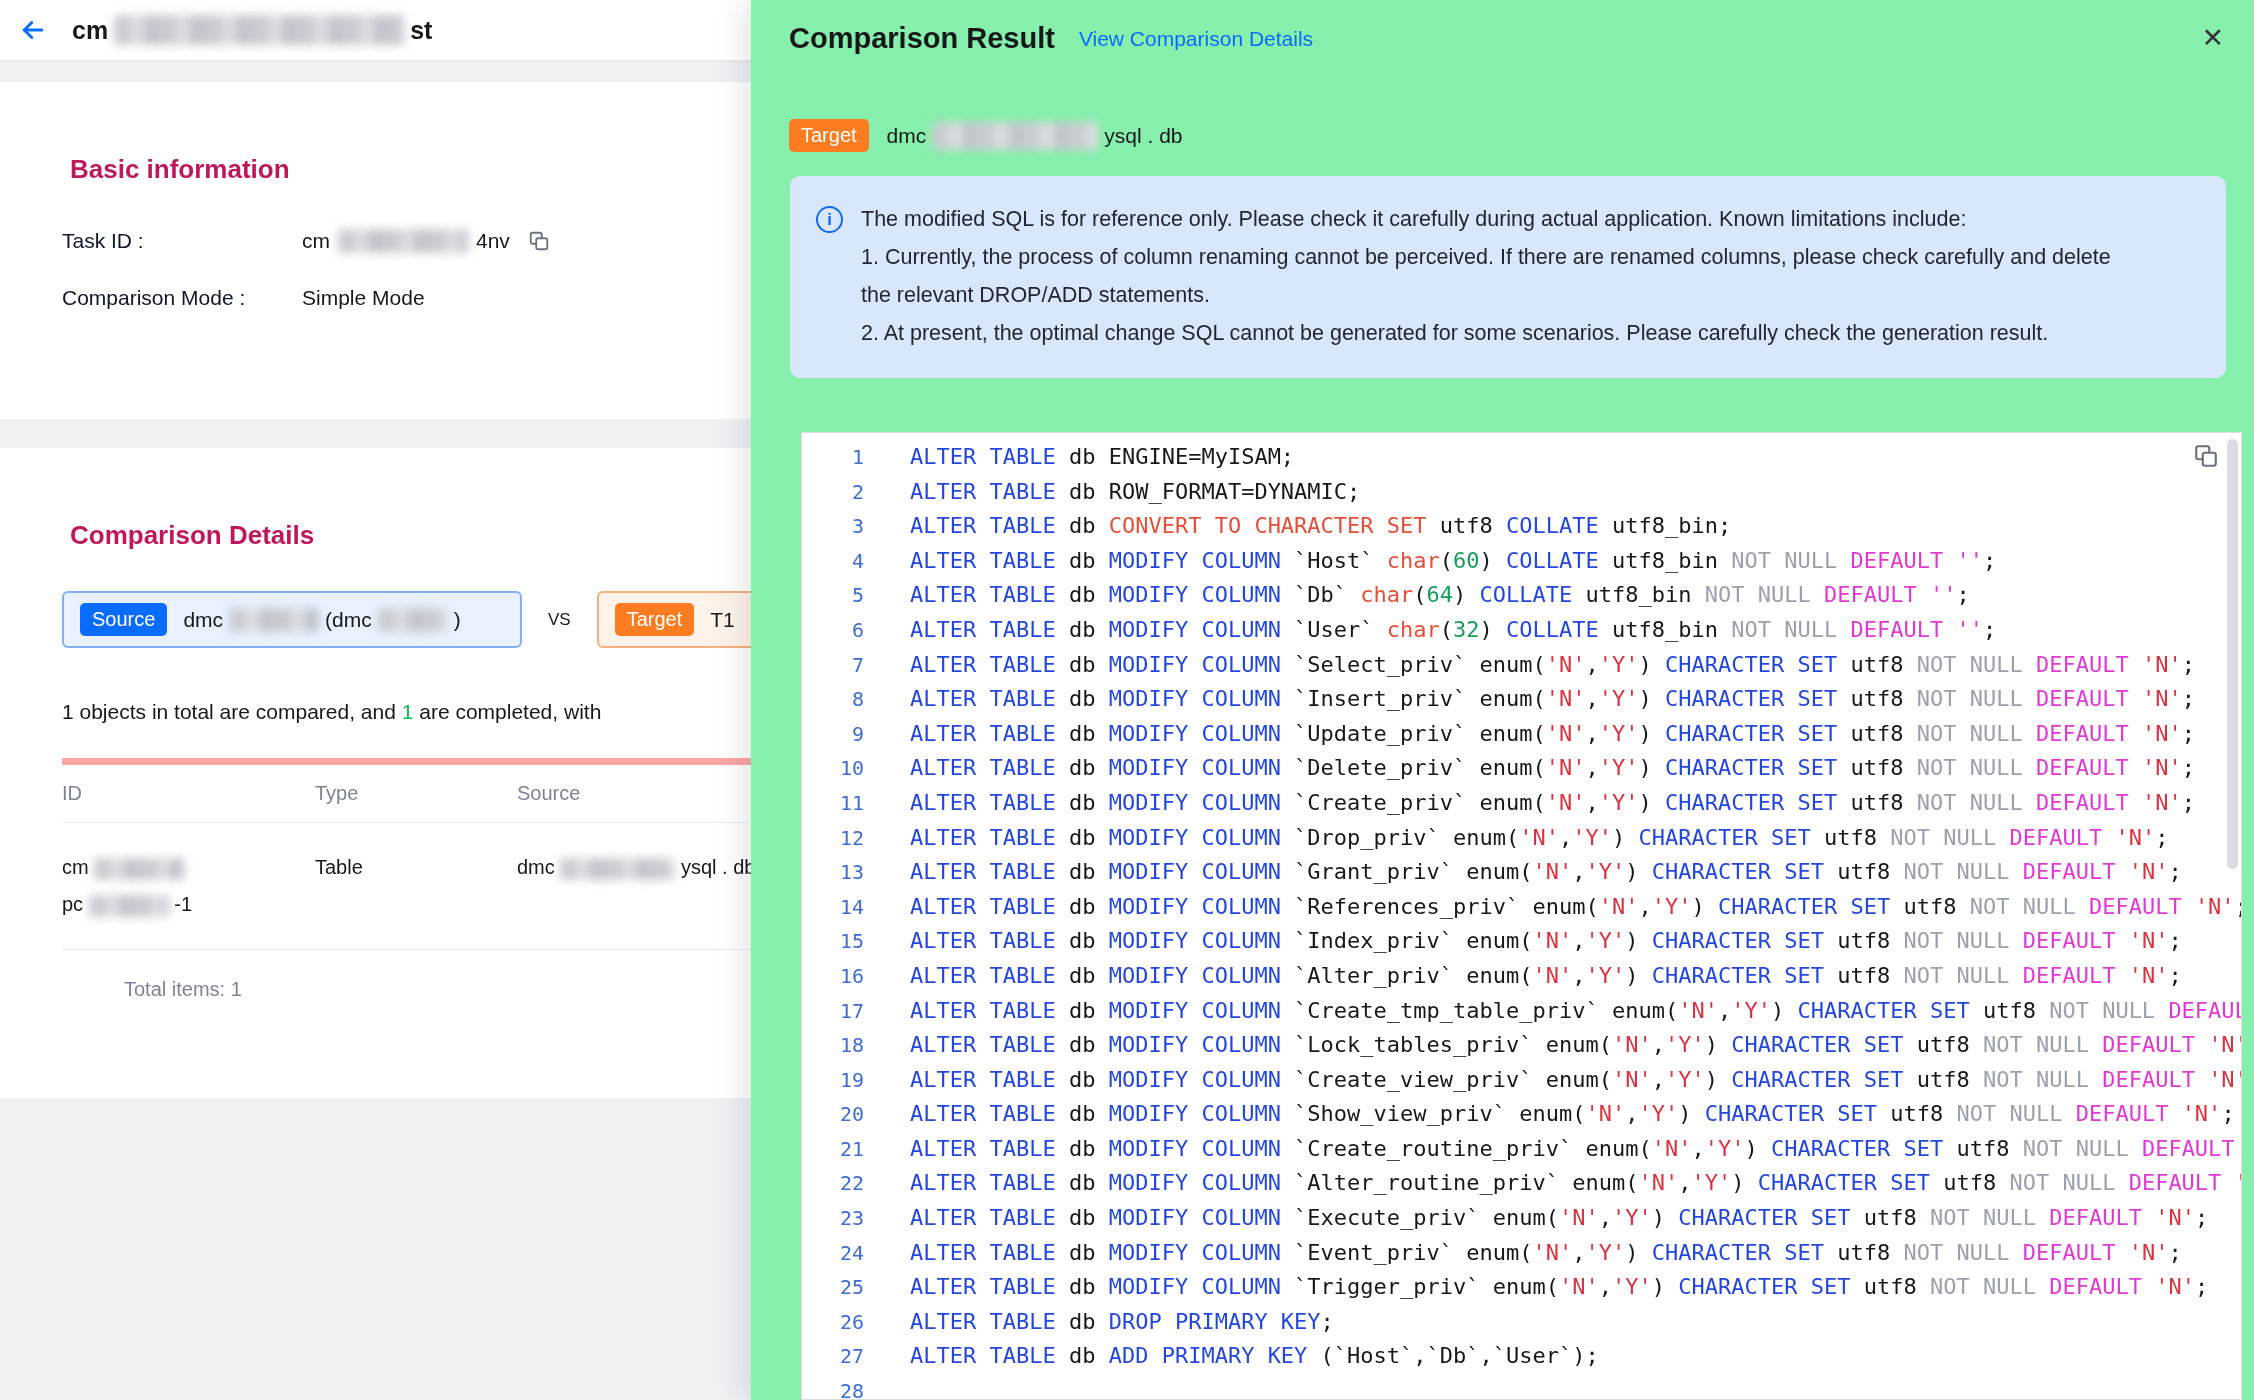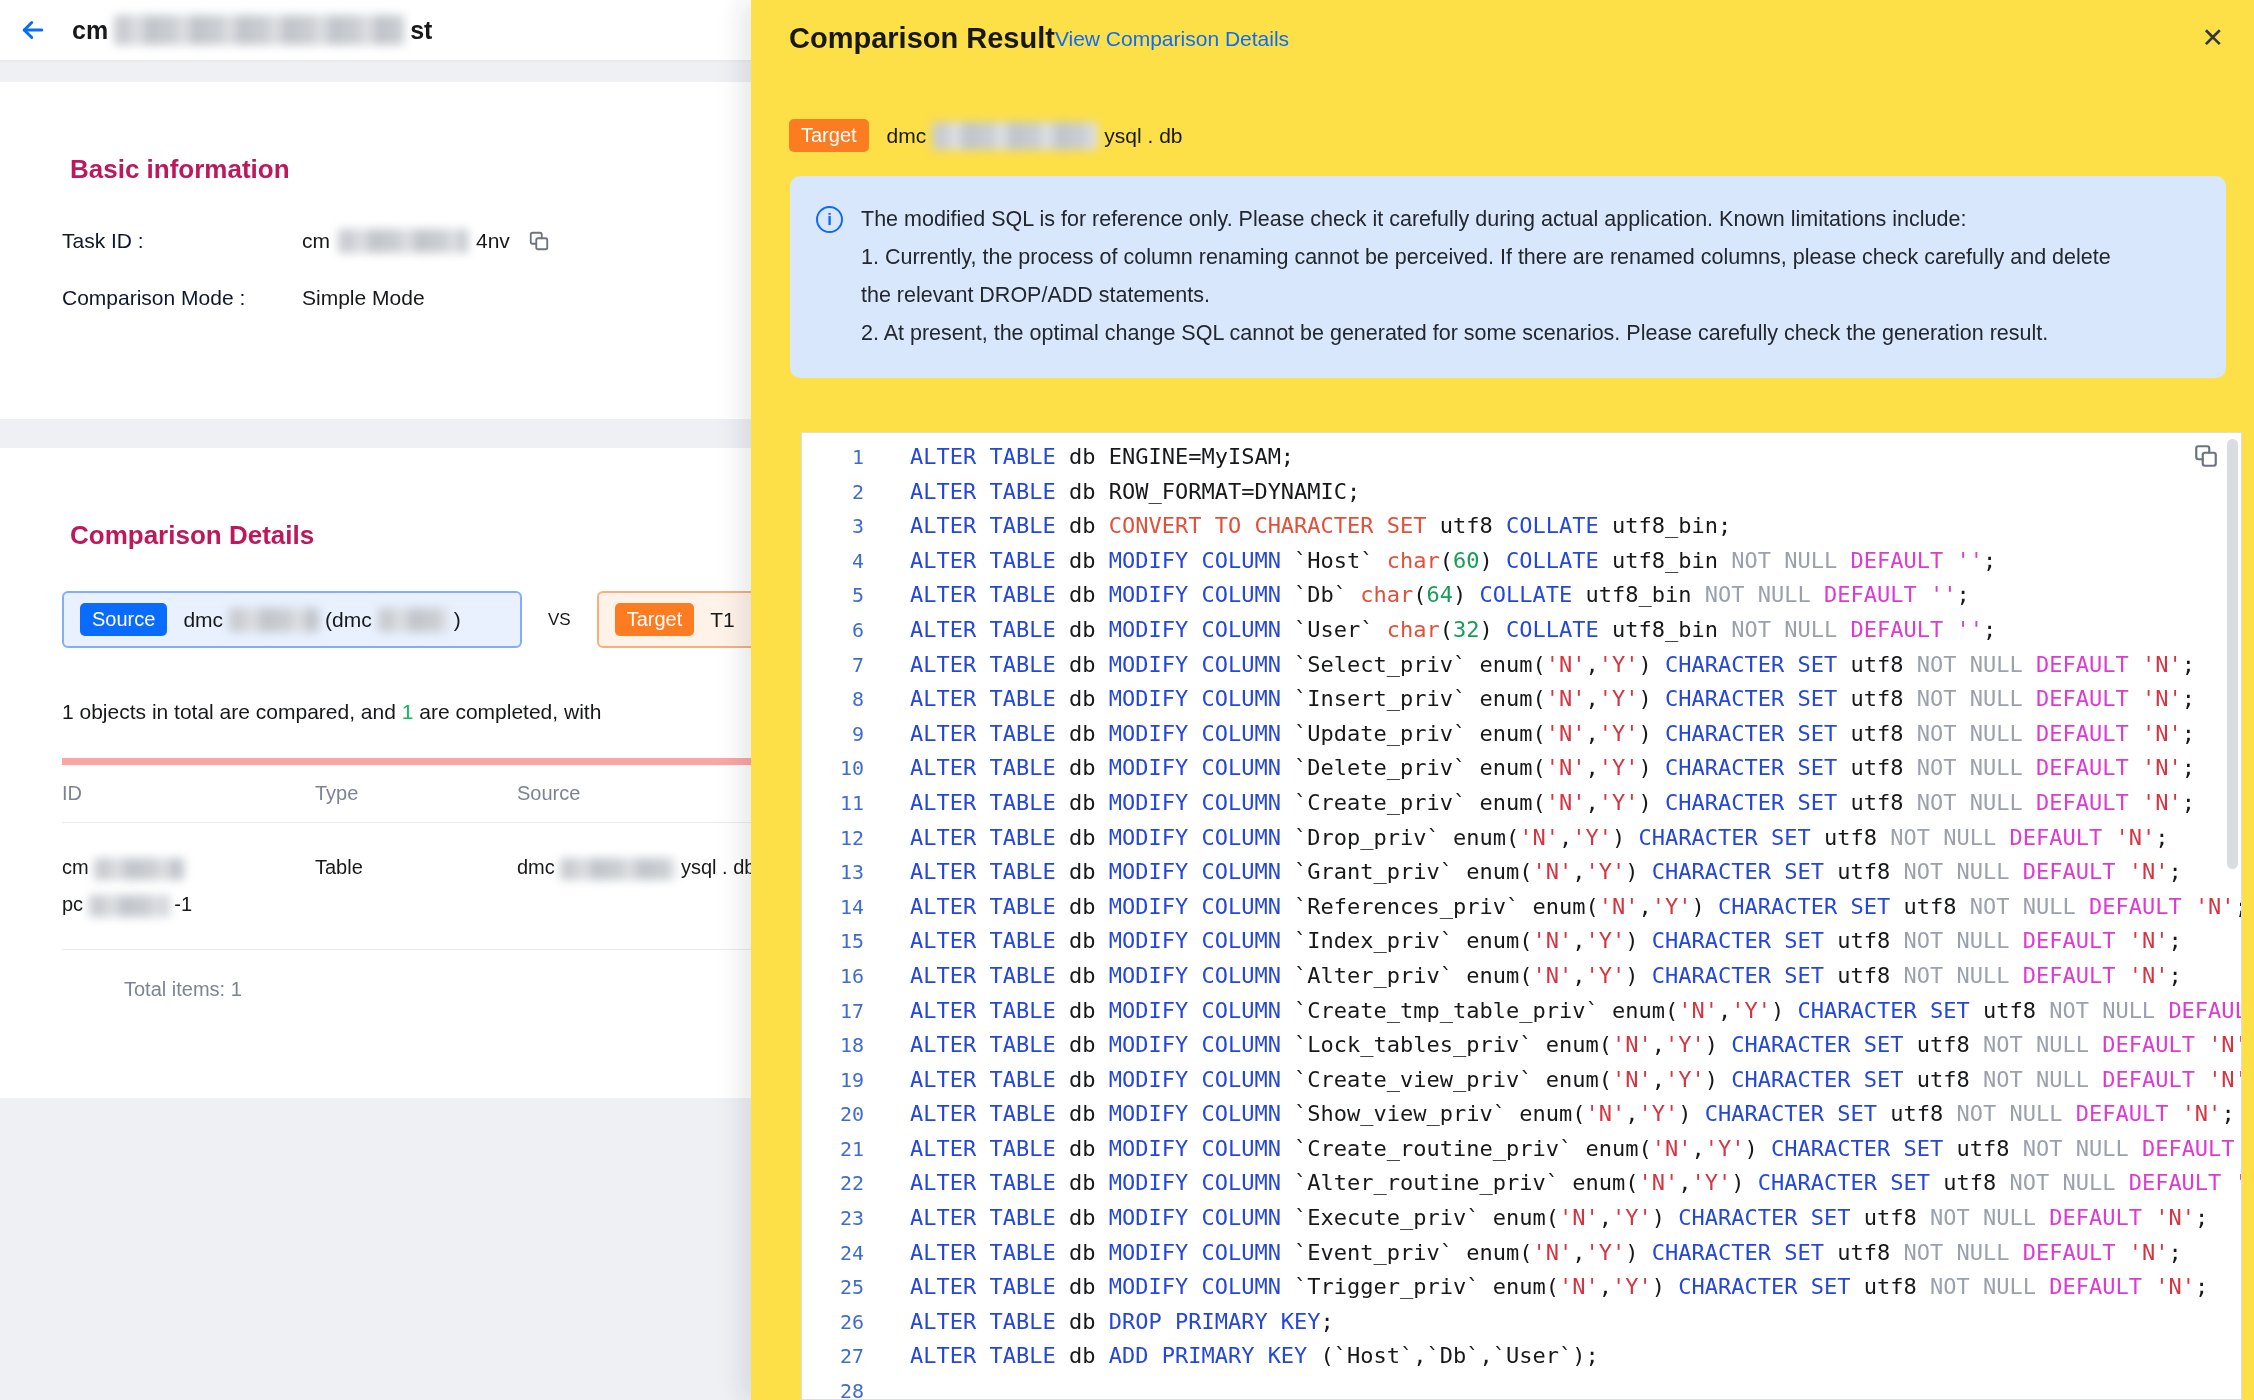--- a/index.html
+++ b/index.html
@@ -49,26 +49,26 @@
   .cmp-table { margin:34px 0 0 62px; width:900px; border-top:7px solid #fca5a5; font-size:20px; }
   .cmp-thead { display:flex; color:#7c8494; padding:17px 0; border-bottom:1px solid #e9ebef; }
   .cmp-row { display:flex; padding:26px 0; border-bottom:1px solid #e9ebef; line-height:37px; }
   .col-id { width:253px; }
   .col-type { width:202px; }
   .col-source { flex:1; white-space:nowrap; }
   .total-items { margin:28px 0 0 62px; color:#7c8494; font-size:20px; }
 
   
   .drawer {
-    position:absolute; top:0; left:751px; width:1503px; height:1400px; background:#fde047; z-index:5;
+    position:absolute; top:0; left:751px; width:1503px; height:1400px; background:#86efac; z-index:5;
     box-shadow:-10px 0 24px rgba(15,25,40,.10);
   }
   .drawer-header { display:flex; align-items:center; padding:22px 30px 0 38px; }
   .drawer-title { font-size:29px; font-weight:700; }
-  .drawer-link { font-size:21px; color:#0a6cff; cursor:pointer; }
+  .drawer-link { font-size:21px; color:#0a6cff; margin-left:24px; cursor:pointer; }
   .drawer-close { margin-left:auto; font-size:27px; color:#33373d; cursor:pointer; line-height:1; }
 
   .target-row { display:flex; align-items:center; gap:18px; margin:64px 0 0 38px; font-size:21px; }
   .target-text { display:flex; align-items:center; gap:6px; font-size:21px; }
 
   .notice { display:flex; gap:18px; margin:24px 28px 0 39px; background:#d9e7fc; border-radius:10px;
             padding:24px 28px 26px 26px; color:#22262d; }
   .info-icon { flex:none; width:27px; height:27px; border:2px solid #1169f0; border-radius:50%;
                color:#1169f0; font-weight:700; font-size:17px; display:flex; align-items:center;
                justify-content:center; margin-top:6px; }

